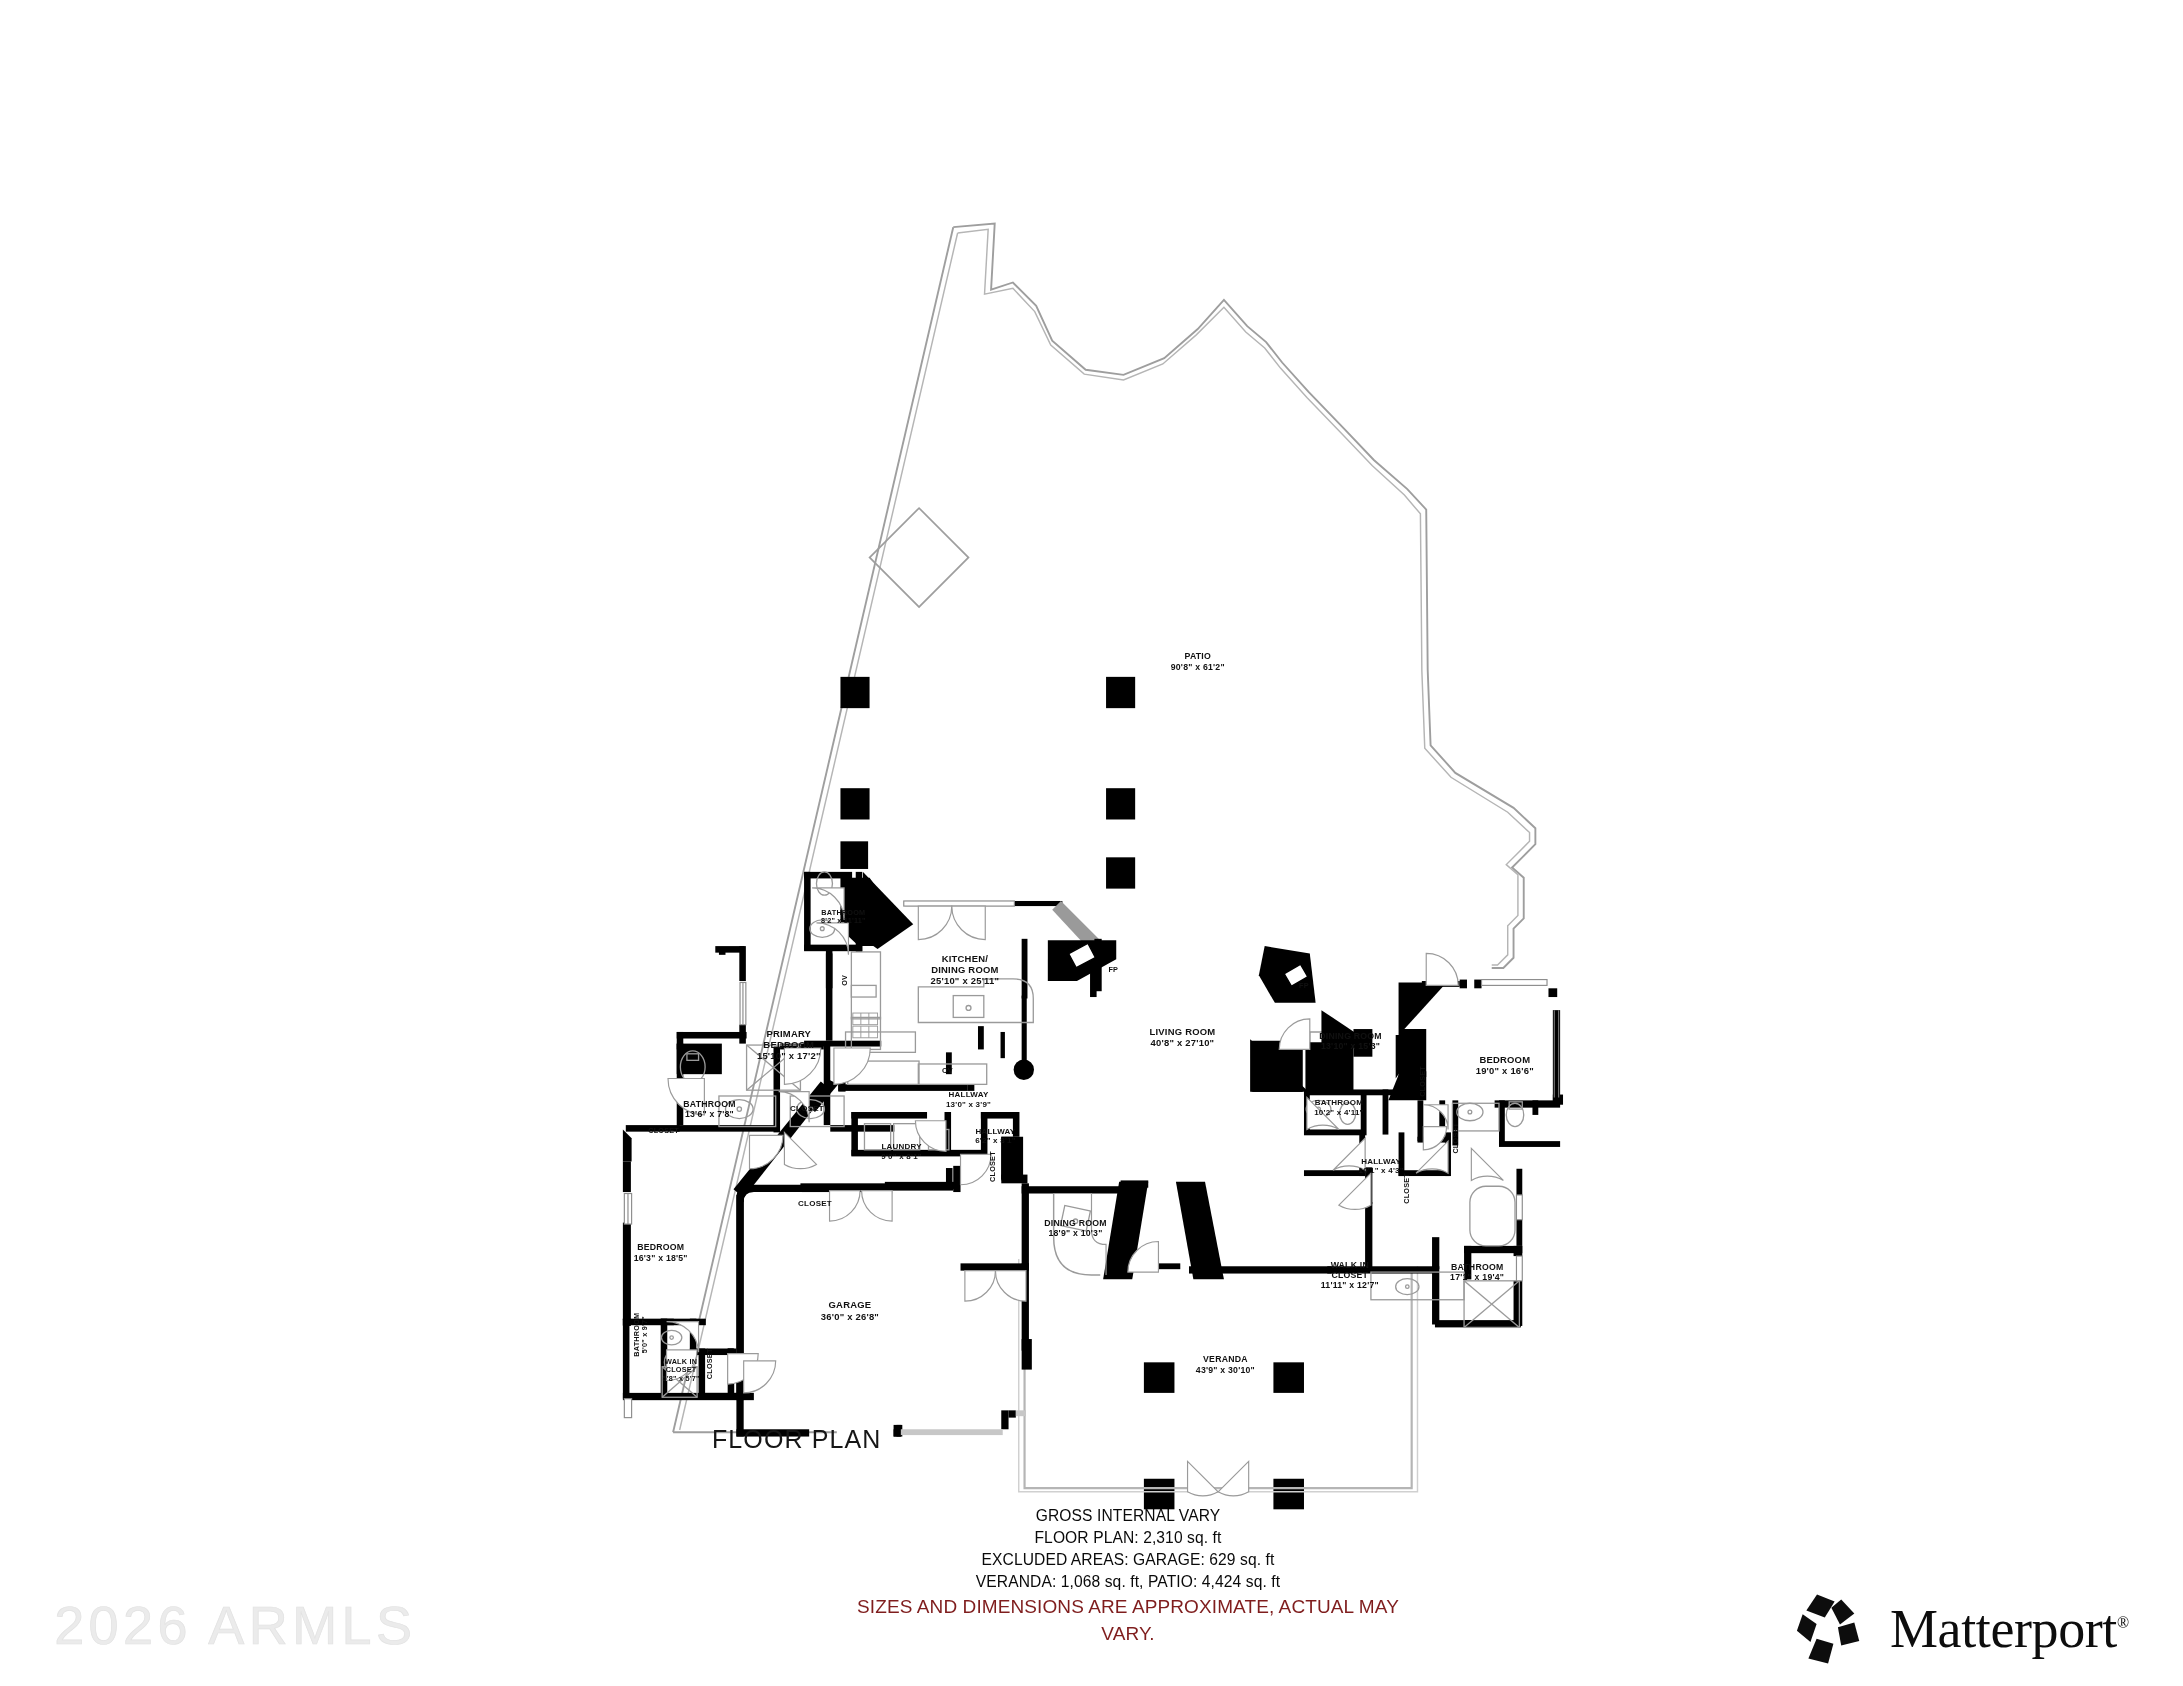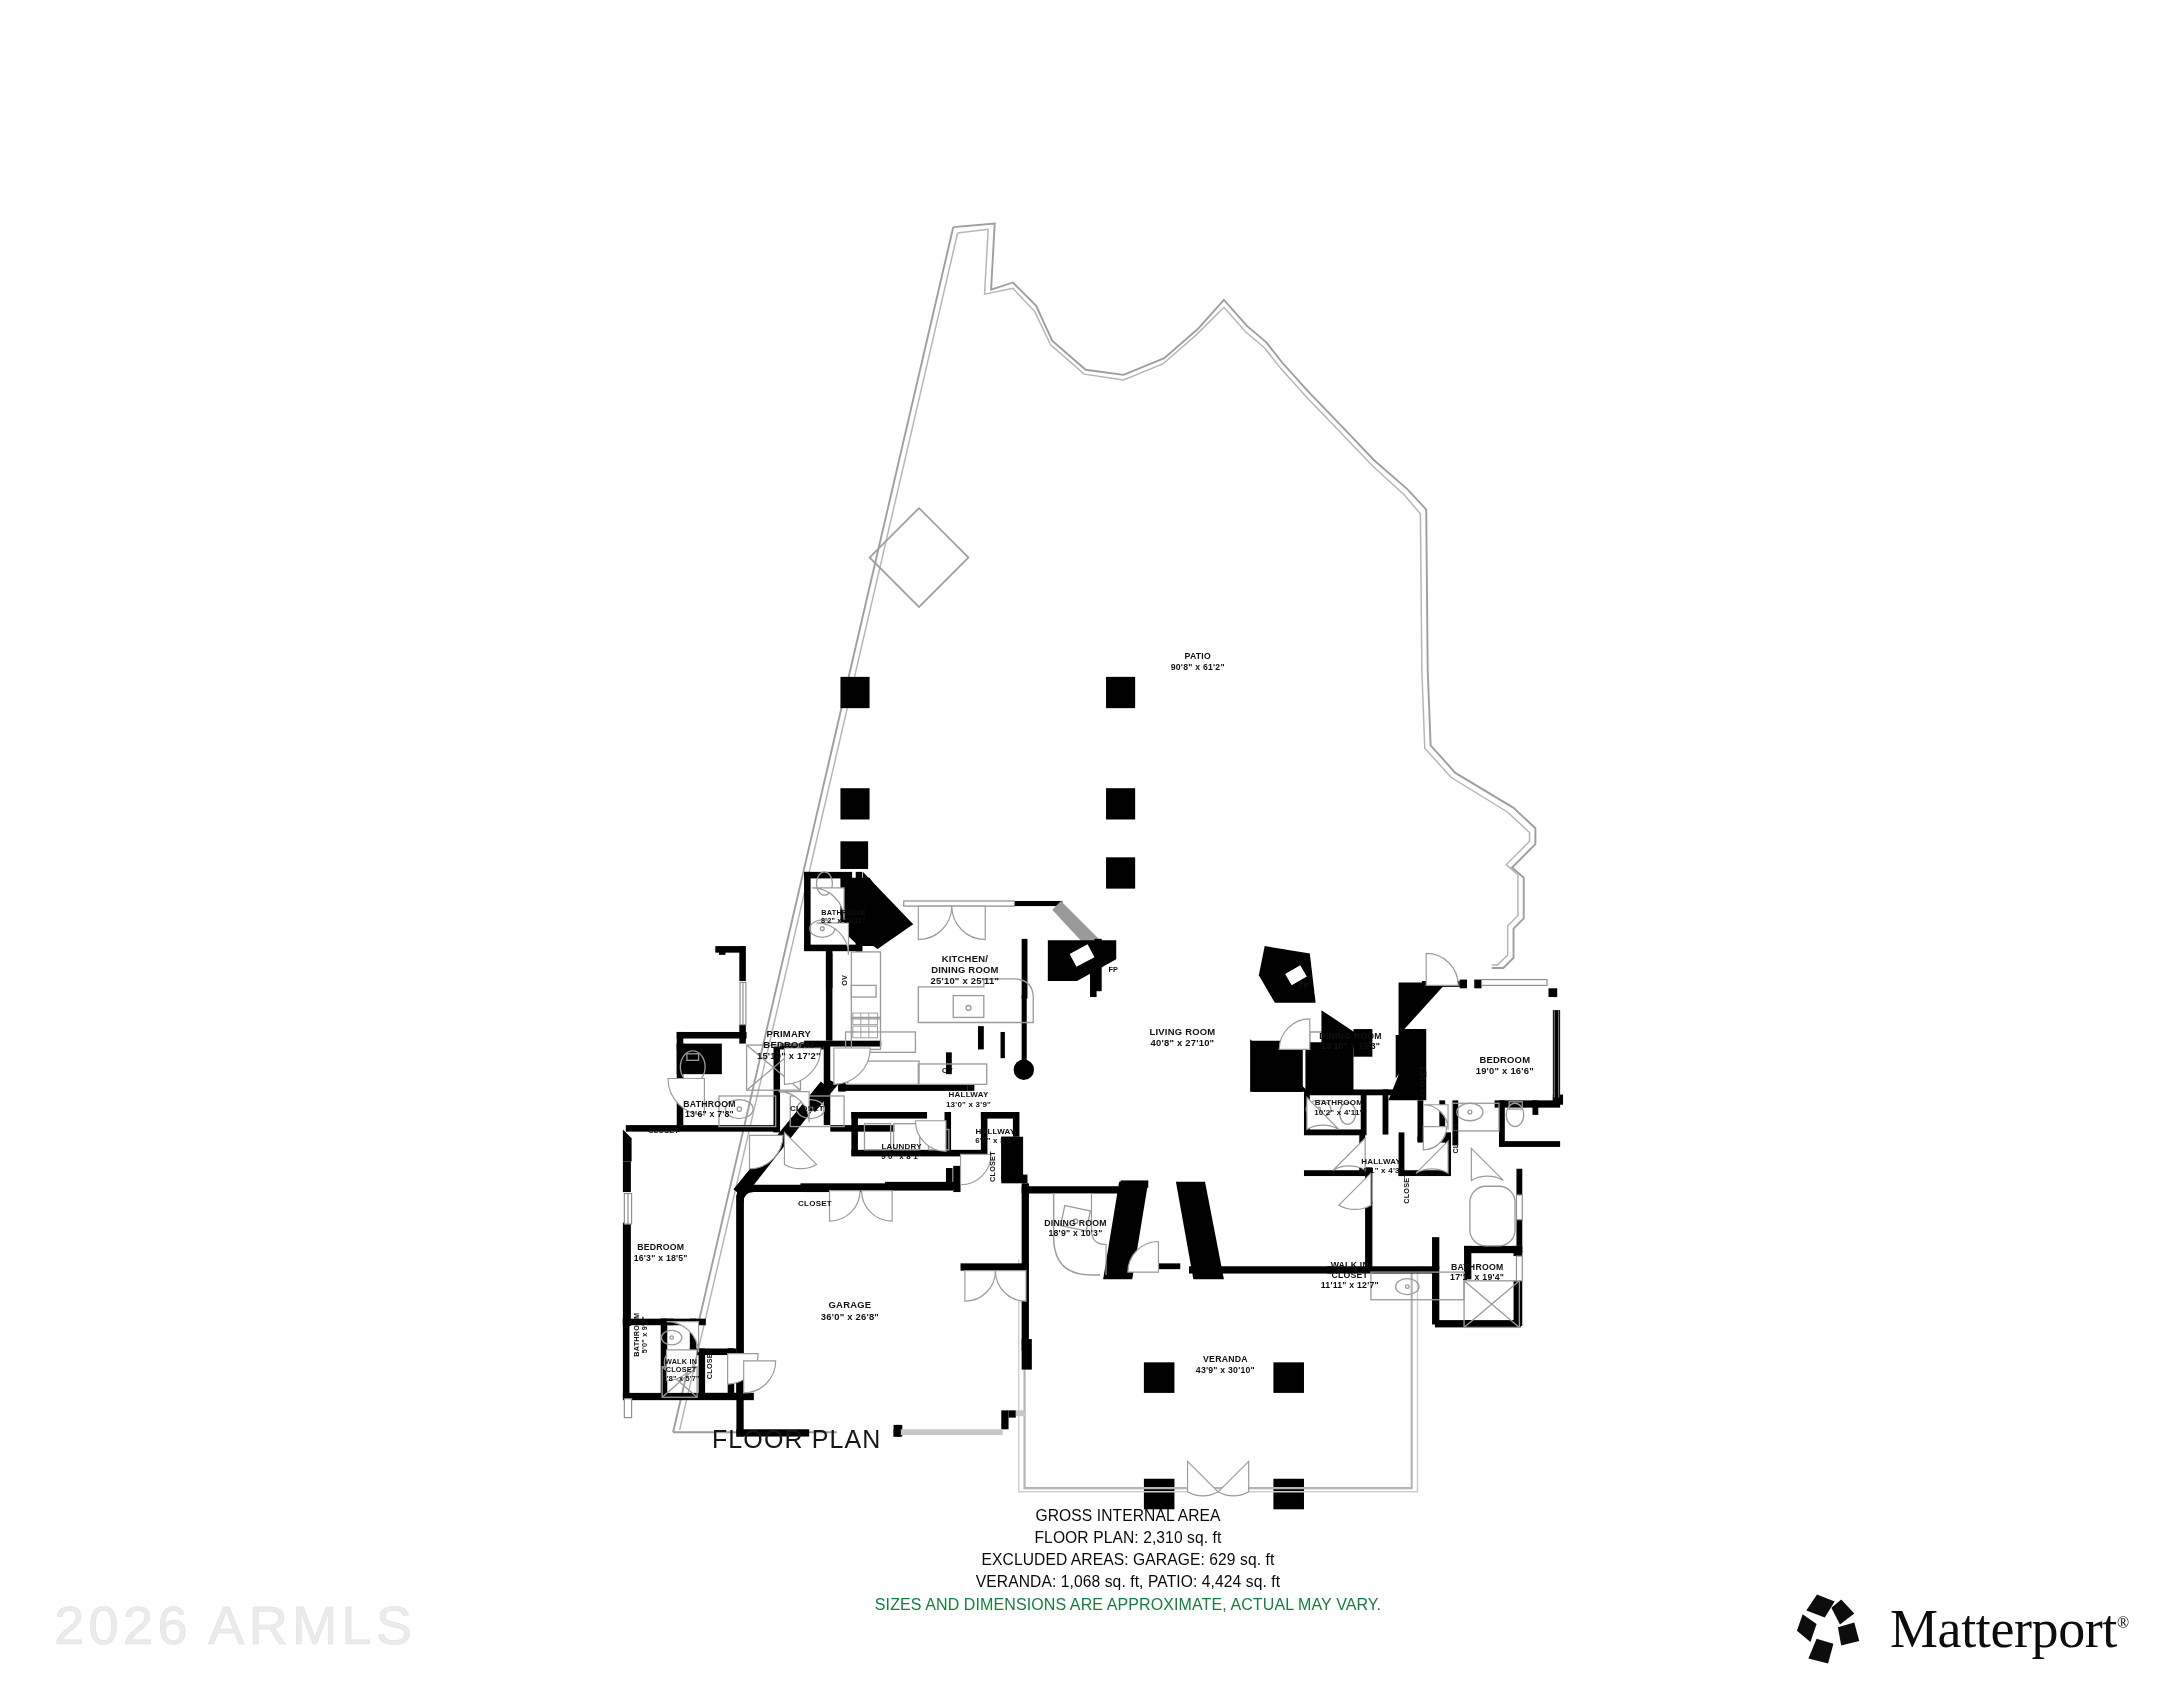--- a/index.html
+++ b/index.html
@@ -27,21 +27,21 @@
     font-size:54px;color:#0d0d0d;line-height:1;letter-spacing:-0.4px;
   }
   #matterport-reg{font-size:16px;vertical-align:super;}
 
   
   #area-summary{
     position:absolute;left:837px;top:1505px;width:582px;
     text-align:center;line-height:1.42;
   }
   #area-summary .ln{font-size:15.6px;font-weight:400;color:#0a0a0a;letter-spacing:0.1px;}
-  #area-summary .disclaimer{font-size:16px;color:#15803d;letter-spacing:0.1px;}
+  #area-summary .disclaimer{font-size:19px;color:#7f1d1d;letter-spacing:0.1px;}
 
   
   #floor-plan-caption{
     position:absolute;left:712px;top:1425px;
     font-size:25px;letter-spacing:1.1px;color:#161616;
   }
 
   svg#plan{position:absolute;left:0;top:0;width:2183px;height:1687px;}
   svg#plan text{font-family:"Liberation Sans", sans-serif;font-weight:700;fill:#111;}
 </style>
@@ -461,21 +461,21 @@
     <g id="fireplace-labels">
         <text x="1530" y="1336" text-anchor="middle" font-size="10" letter-spacing="0.3"><tspan x="1530" dy="0">FP</tspan></text>
         <text x="1792" y="1358" text-anchor="middle" font-size="10" letter-spacing="0.3"><tspan x="1792" dy="0">FP</tspan></text>
       </g>
 
   </svg>
 
   <div id="floor-plan-caption">FLOOR PLAN</div>
 
   <div id="area-summary">
-    <div class="ln">GROSS INTERNAL AREA</div>
+    <div class="ln">GROSS INTERNAL VARY</div>
     <div class="ln">FLOOR PLAN: 2,310 sq. ft</div>
     <div class="ln">EXCLUDED AREAS: GARAGE: 629 sq. ft</div>
     <div class="ln">VERANDA: 1,068 sq. ft, PATIO: 4,424 sq. ft</div>
     <div class="disclaimer">SIZES AND DIMENSIONS ARE APPROXIMATE, ACTUAL MAY VARY.</div>
   </div>
 
   <div id="matterport-logo">
     <svg width="82" height="82" viewBox="0 0 100 100">
       <g fill="#0d0d0d">
         <path d="M30.5,8 L52,16.5 L40,36 L17.5,27.5 Z"></path>

